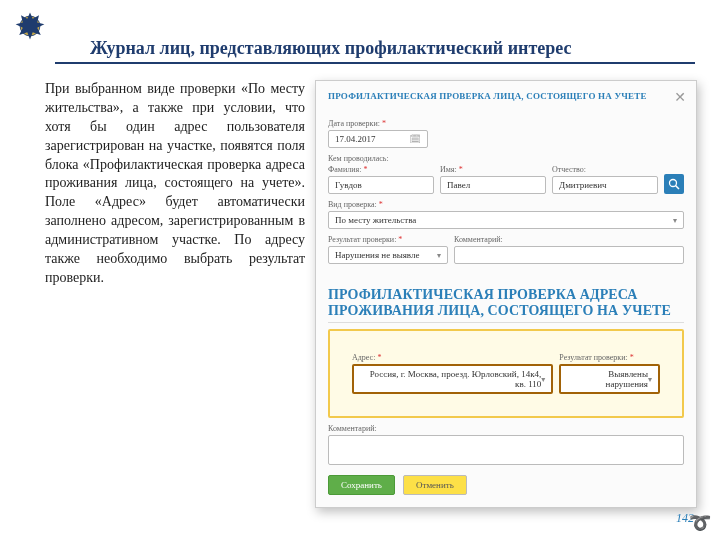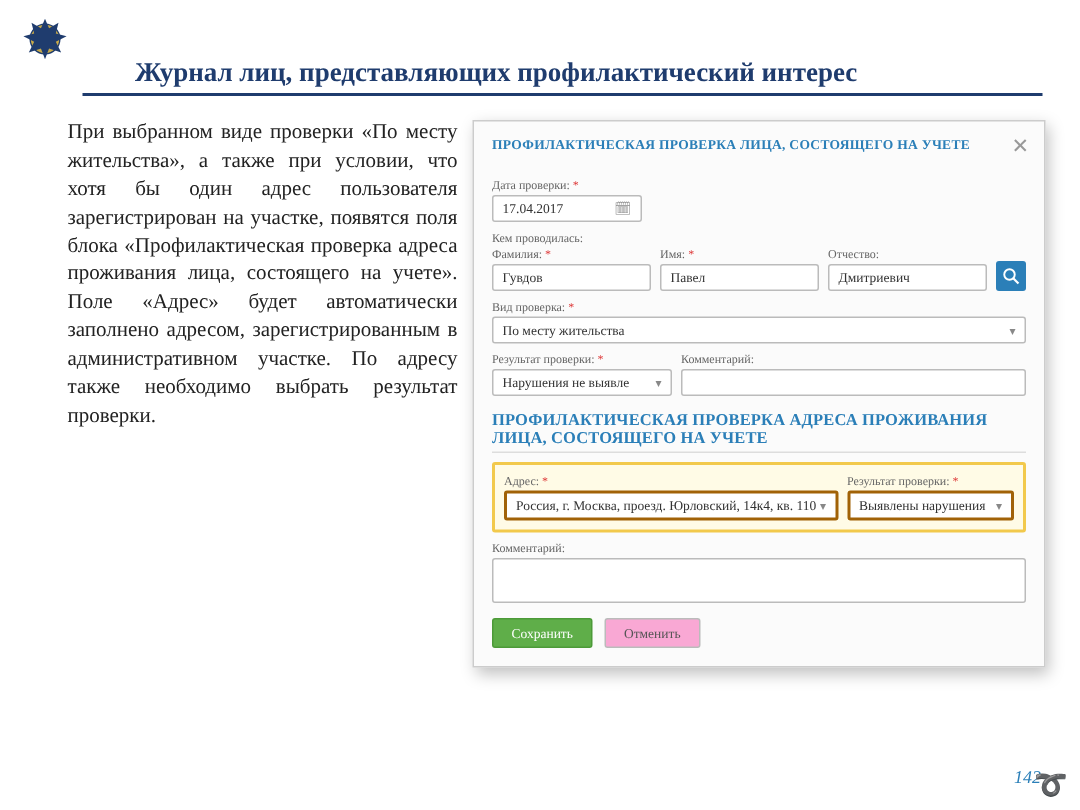--- a/index.html
+++ b/index.html
@@ -21,30 +21,30 @@
   .field-label { font-size: 8px; color: #666; display: block; margin-bottom: 2px; }
   .req::after { content: " *"; color: #d33; }
   .field-input { background: #fff; border: 1px solid #bbb; border-radius: 2px; padding: 3px 6px; font-size: 9px; color: #333; min-height: 18px; display: flex; align-items: center; justify-content: space-between; text-align: right; }
   .field-input .caret { color: #888; font-size: 8px; }
 
   .row-flex { display: flex; gap: 6px; }
   .col { flex: 1; }
 
   .search-btn { width: 20px; height: 20px; background: #2b7fb8; border-radius: 2px; display: flex; align-items: center; justify-content: center; color: #fff; font-size: 10px; align-self: flex-end; }
 
-  .subheader { color: #2b7fb8; font-size: 11px; font-weight: bold; margin-top: 10px; letter-spacing: 0.1px; }
+  .subheader { color: #2b7fb8; font-size: 14px; font-weight: bold; margin-top: 23px; letter-spacing: 0.1px; }
   .hr { border-top: 1px solid #ddd; margin: 3px 0 6px 0; }
 
-  .hl-block { background: #fffbe6; border: 2px solid #f2c94c; border-radius: 2px; padding: 6px; margin-top: 4px; }
+  .hl-block { background: #fffbe6; border: 2px solid #f2c94c; border-radius: 2px; padding: 22px; margin-top: 4px; }
   .hl-block .field-input { border: 2px solid #a16207; }
 
   .textarea { background: #fff; border: 1px solid #bbb; border-radius: 2px; height: 30px; }
 
   .btn-row { margin-top: 10px; display: flex; gap: 8px; }
-  .btn { padding: 4px 12px; border-radius: 2px; font-size: 9px; cursor: pointer; border: 1px solid #bbb; background: #f9a8d4; color: #555; }
+  .btn { padding: 4px 12px; border-radius: 2px; font-size: 9px; cursor: pointer; border: 1px solid #bbb; background: #fde047; color: #555; }
   .btn.primary { background: #5fae49; border-color: #4c9a38; color: #fff; }
 
   .pagenum { position: absolute; bottom: 14px; right: 26px; color: #2b7fb8; font-size: 12px; font-style: italic; }
   .swirl { position: absolute; bottom: 6px; right: 8px; color: #d6e2ef; font-size: 18px; }
 </style>
 </head>
 <body>
 
 <div class="slide">
 

